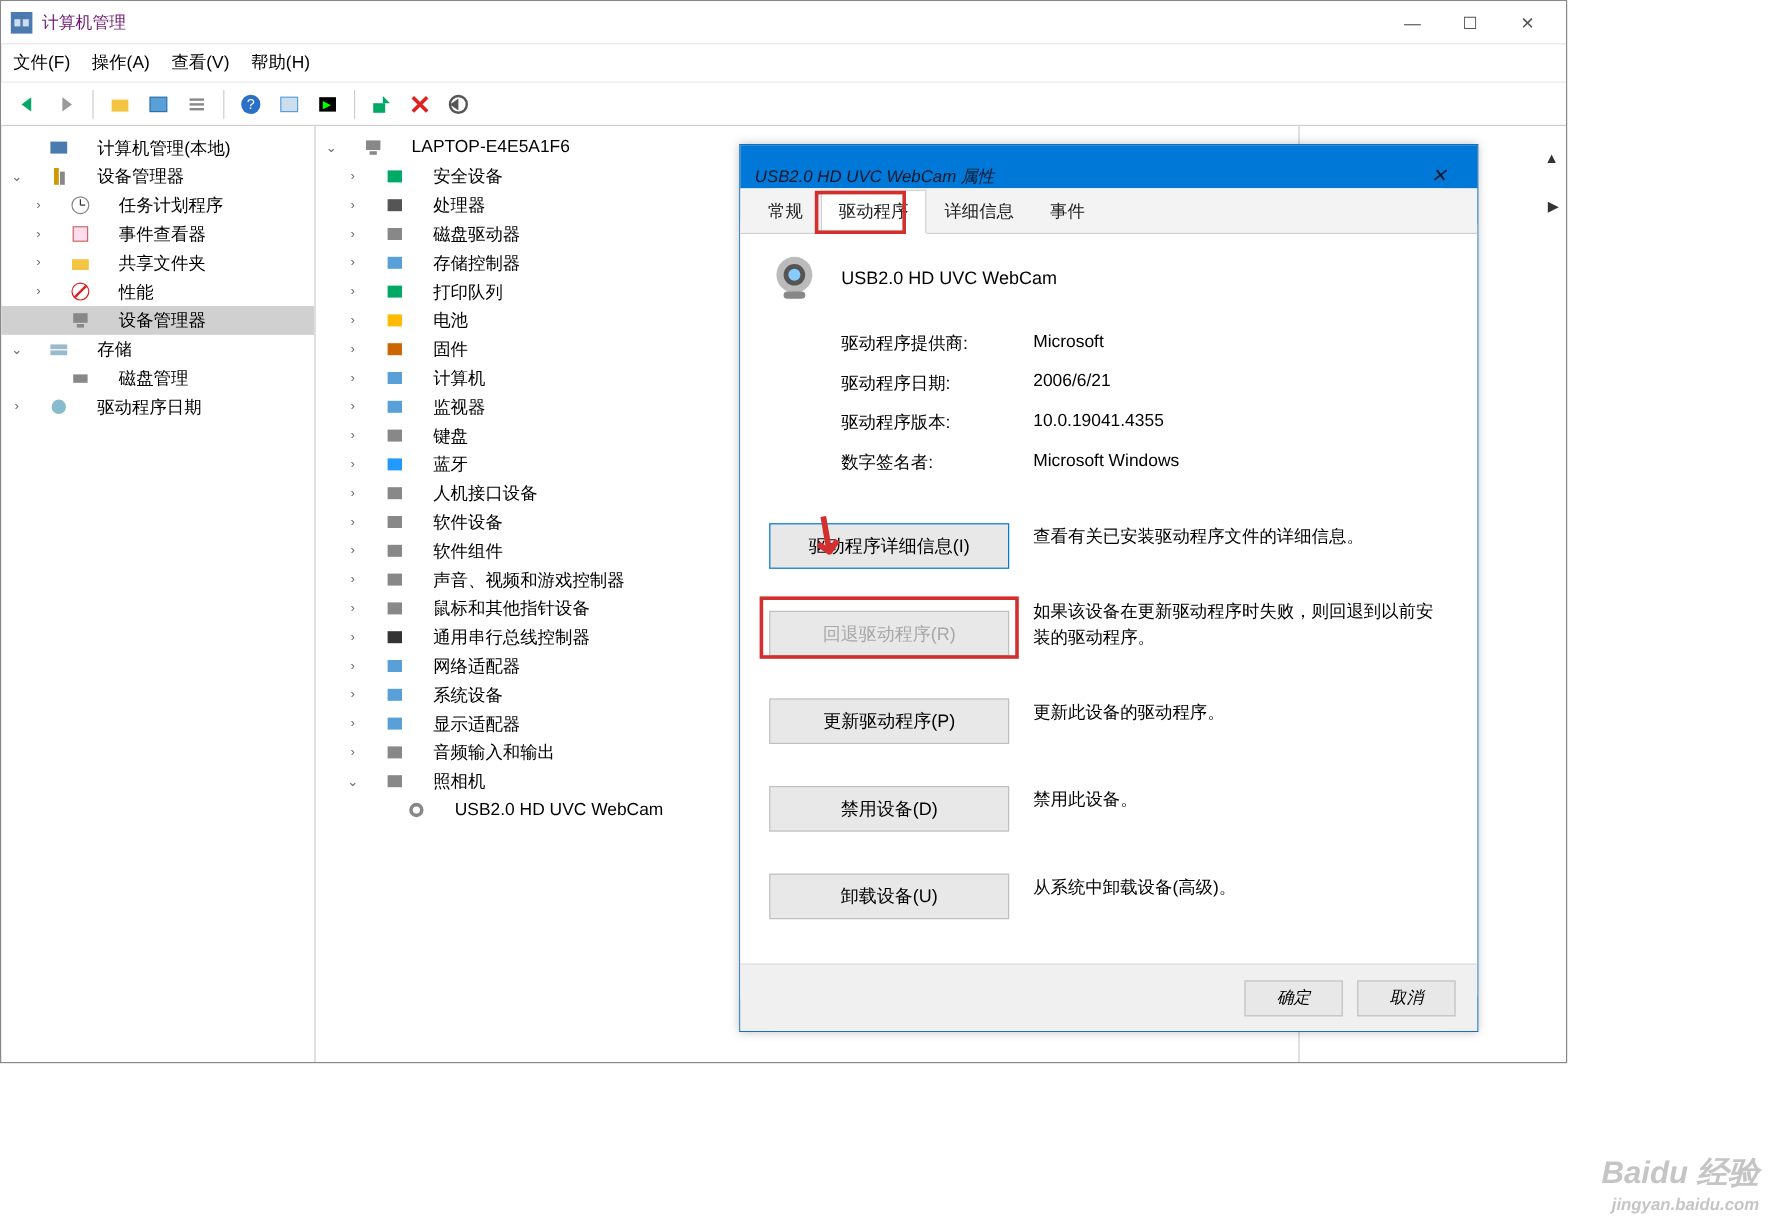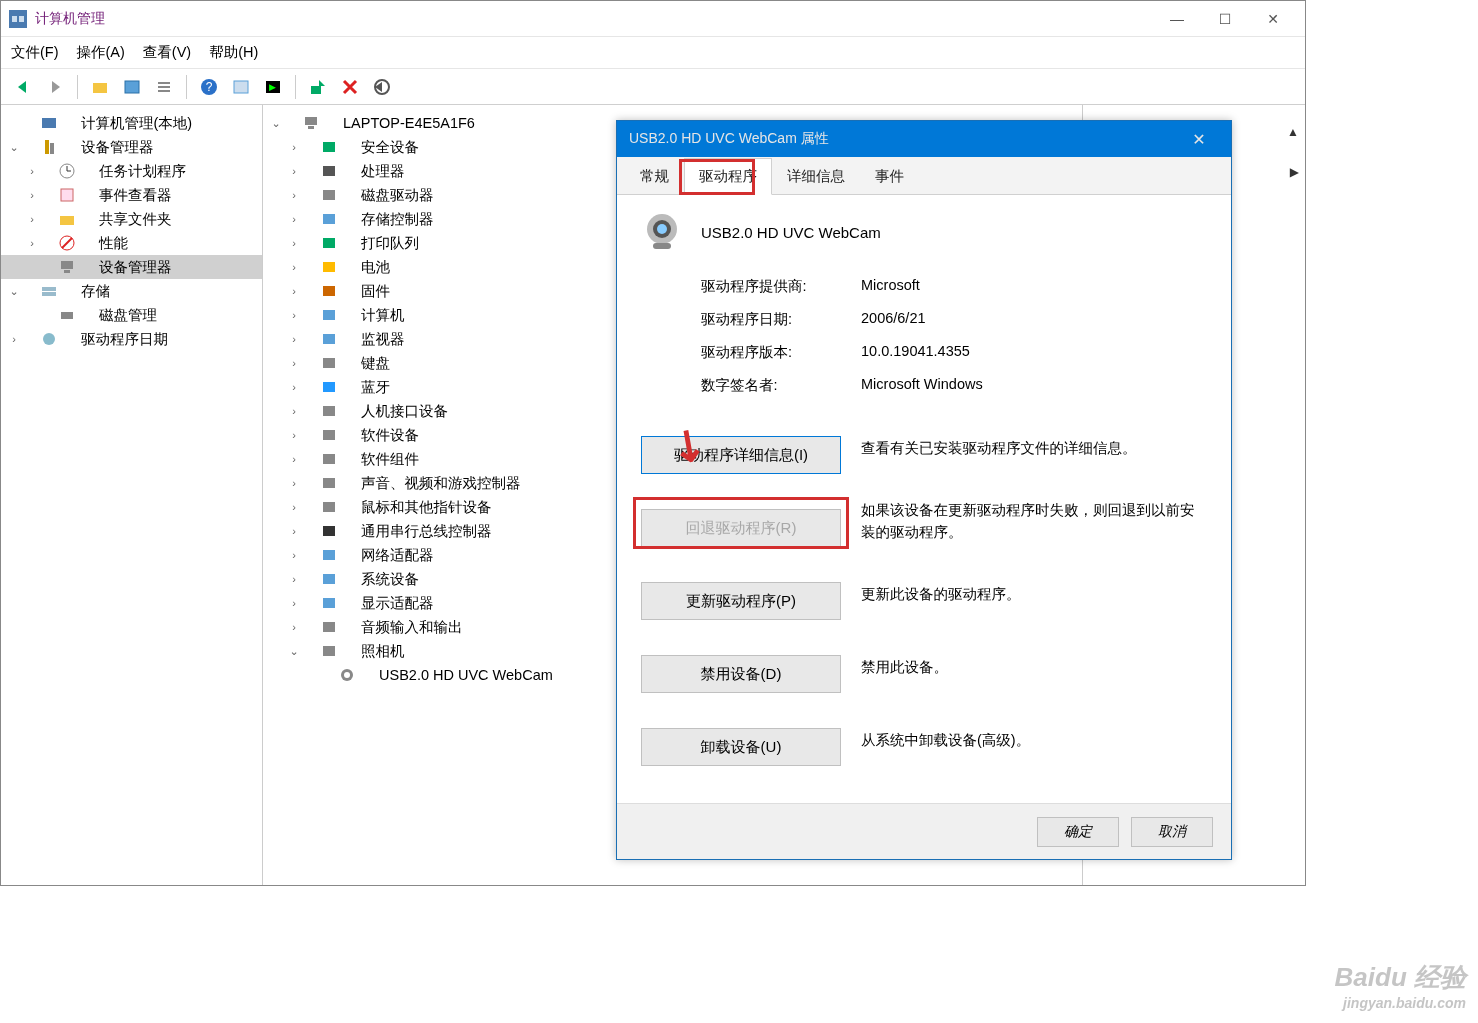--- a/index.html
+++ b/index.html
@@ -32,21 +32,21 @@
 .tree-row { display: flex; align-items: center; height: 24px; font-size: 14.5px; padding-right: 8px; white-space: nowrap; gap: 17px; }
 .tree-row .expander { width: 18px; text-align: center; color: #666; font-size: 11px; }
 .tree-row .ticon { width: 20px; height: 18px; margin-right: 4px; }
 .tree-row.selected { background: #d0d0d0; }
 .indent0 { padding-left: 4px; }
 .indent1 { padding-left: 22px; }
 .indent2 { padding-left: 40px; }
 
 
 .dialog { position: absolute; left: 616px; top: 120px; width: 616px; height: 740px; background: #fff; border: 1px solid #1a6fb4; box-shadow: 0 0 8px rgba(0,0,0,.25); z-index: 10; }
-.dialog-titlebar { height: 36px; background: #0078d7; color: #e5e5e5; display: flex; align-items: center; padding: 0 12px; font-size: 14px; }
+.dialog-titlebar { height: 36px; background: #0078d7; color: #0f172a; display: flex; align-items: flex-end; padding: 0 12px; font-size: 14px; font-style: italic; }
 .dialog-titlebar .dtitle { flex: 1; }
 .dialog-titlebar .dclose { width: 40px; text-align: center; font-size: 16px; }
 .dialog-body { padding: 0; background: #f8f8f8; height: calc(100% - 36px); position: relative; border-radius: 30px; }
 
 .tab-strip { display: flex; padding: 0 8px; height: 38px; align-items: flex-end; background: #f3f3f3; border-bottom: 1px solid #d0d0d0; }
 .tab { padding: 8px 14px; font-size: 14.5px; color: #222; border: 1px solid transparent; position: relative; top: 1px; }
 .tab.active { background: #fff; border: 1px solid #d0d0d0; border-bottom: 1px solid #fff; }
 .tab-highlight { border: 3px solid #d32f2f; position: absolute; }
 
 .dialog-content { padding: 16px 24px; background: #fff; height: calc(100% - 38px - 56px); }

